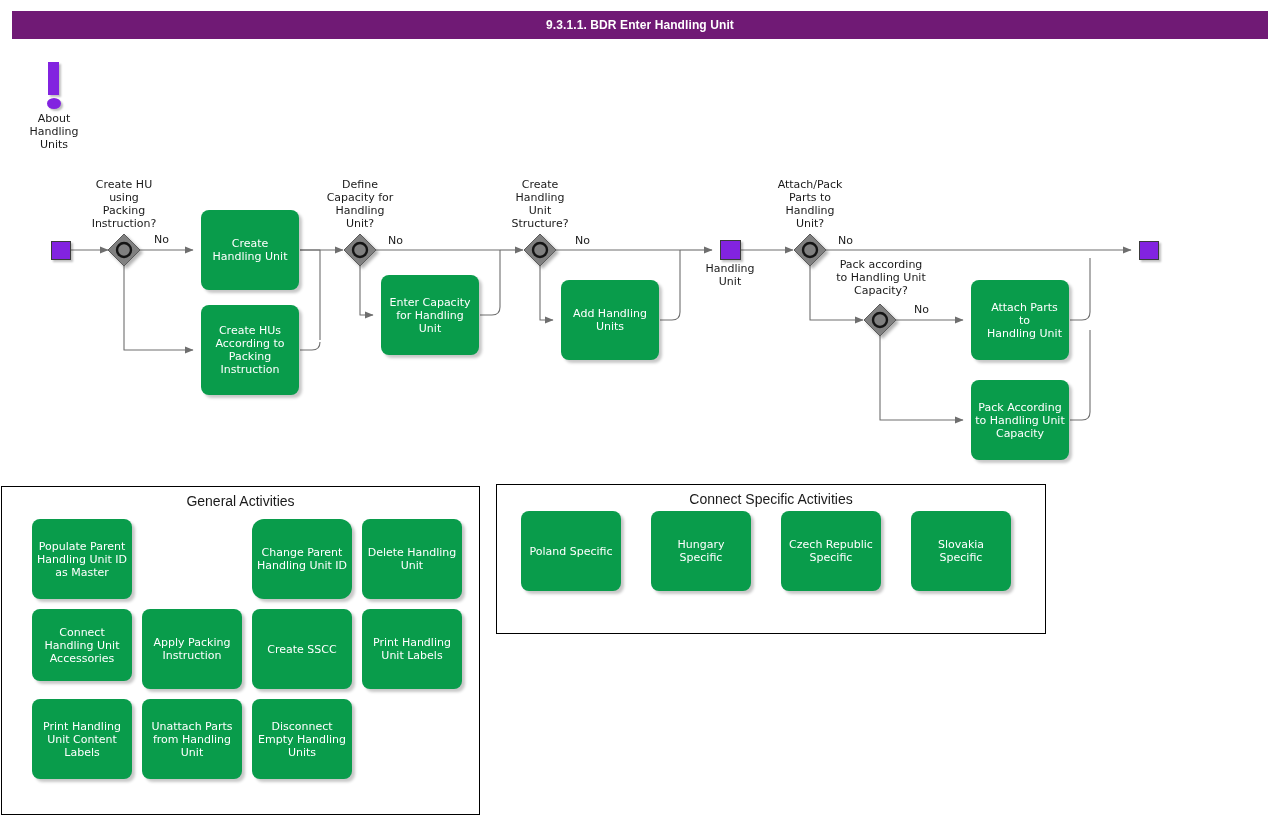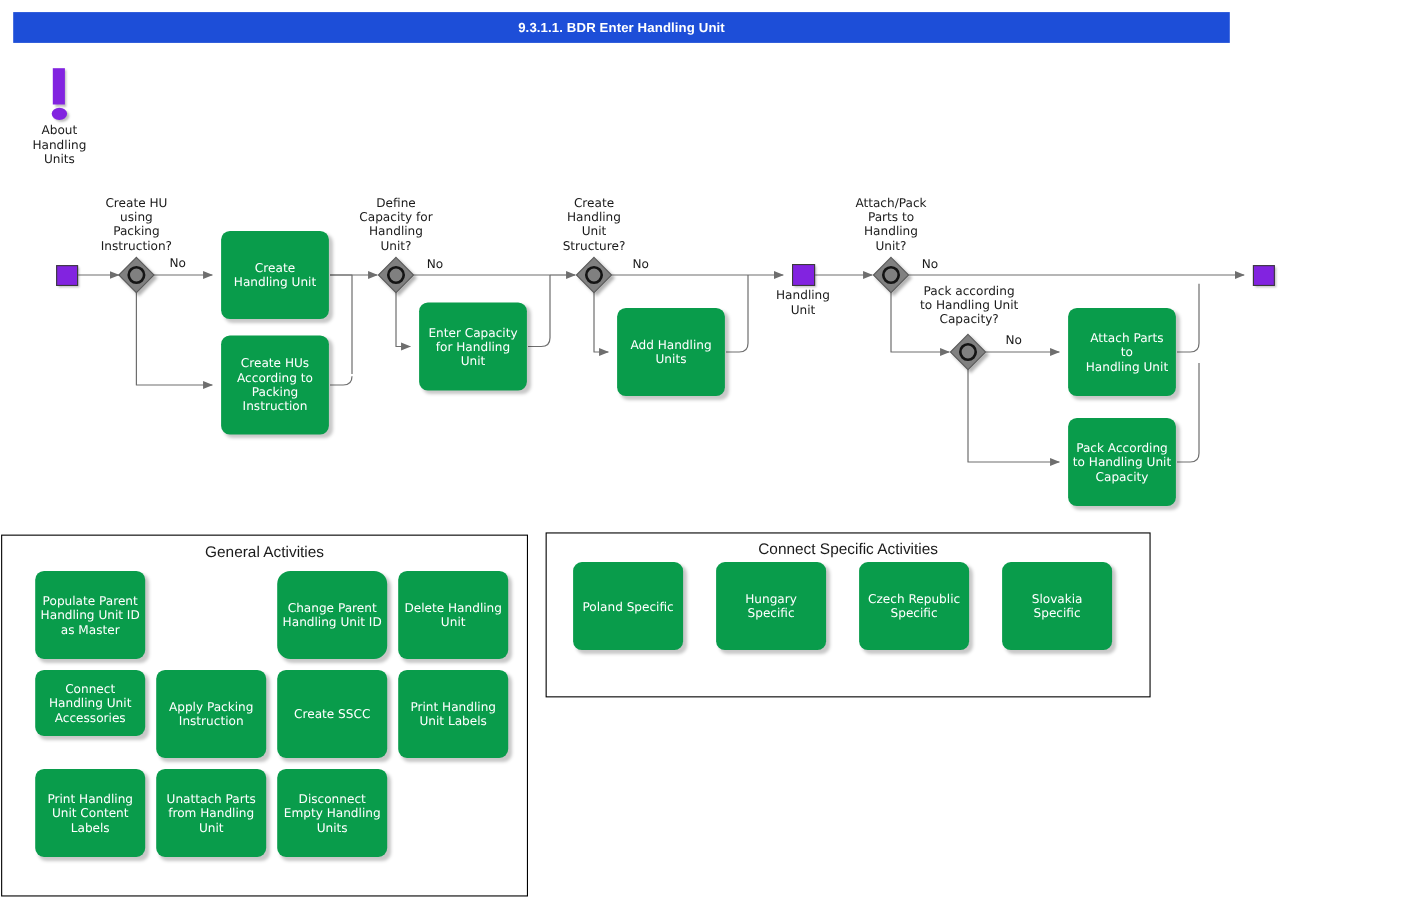--- a/index.html
+++ b/index.html
@@ -13,23 +13,23 @@
     position: relative;
     font-family: "DejaVu Sans", sans-serif;
     overflow: hidden;
   }
 
   
   #title-bar {
     position: absolute;
     left: 12px;
     top: 11px;
-    width: 1106px;
+    width: 1256px;
     height: 28px;
-    background: #1d4ed8;
+    background: #701a75;
     display: flex;
     align-items: center;
     justify-content: center;
   }
   #title-bar .title-text {
     color: #ffffff;
     font-family: "Liberation Sans", sans-serif;
     font-size: 12px;
     font-weight: bold;
     letter-spacing: 0.1px;
@@ -316,21 +316,21 @@
   </div>
   <div class="act-box" style="left:250px; top:32px; width:100px; height:80px;border-radius:12px;">
     <span class="act-text">Change Parent
 Handling Unit ID</span>
   </div>
   <div class="act-box" style="left:360px; top:32px; width:100px; height:80px;">
     <span class="act-text">Delete Handling
 Unit</span>
   </div>
 
-  <div class="act-box" style="left:30px; top:122px; width:100px; height:60px;">
+  <div class="act-box" style="left:30px; top:122px; width:100px; height:72px;">
     <span class="act-text">Connect
 Handling Unit
 Accessories</span>
   </div>
   <div class="act-box" style="left:140px; top:122px; width:100px; height:80px;">
     <span class="act-text">Apply Packing
 Instruction</span>
   </div>
   <div class="act-box" style="left:250px; top:122px; width:100px; height:80px;">
     <span class="act-text">Create SSCC</span>

